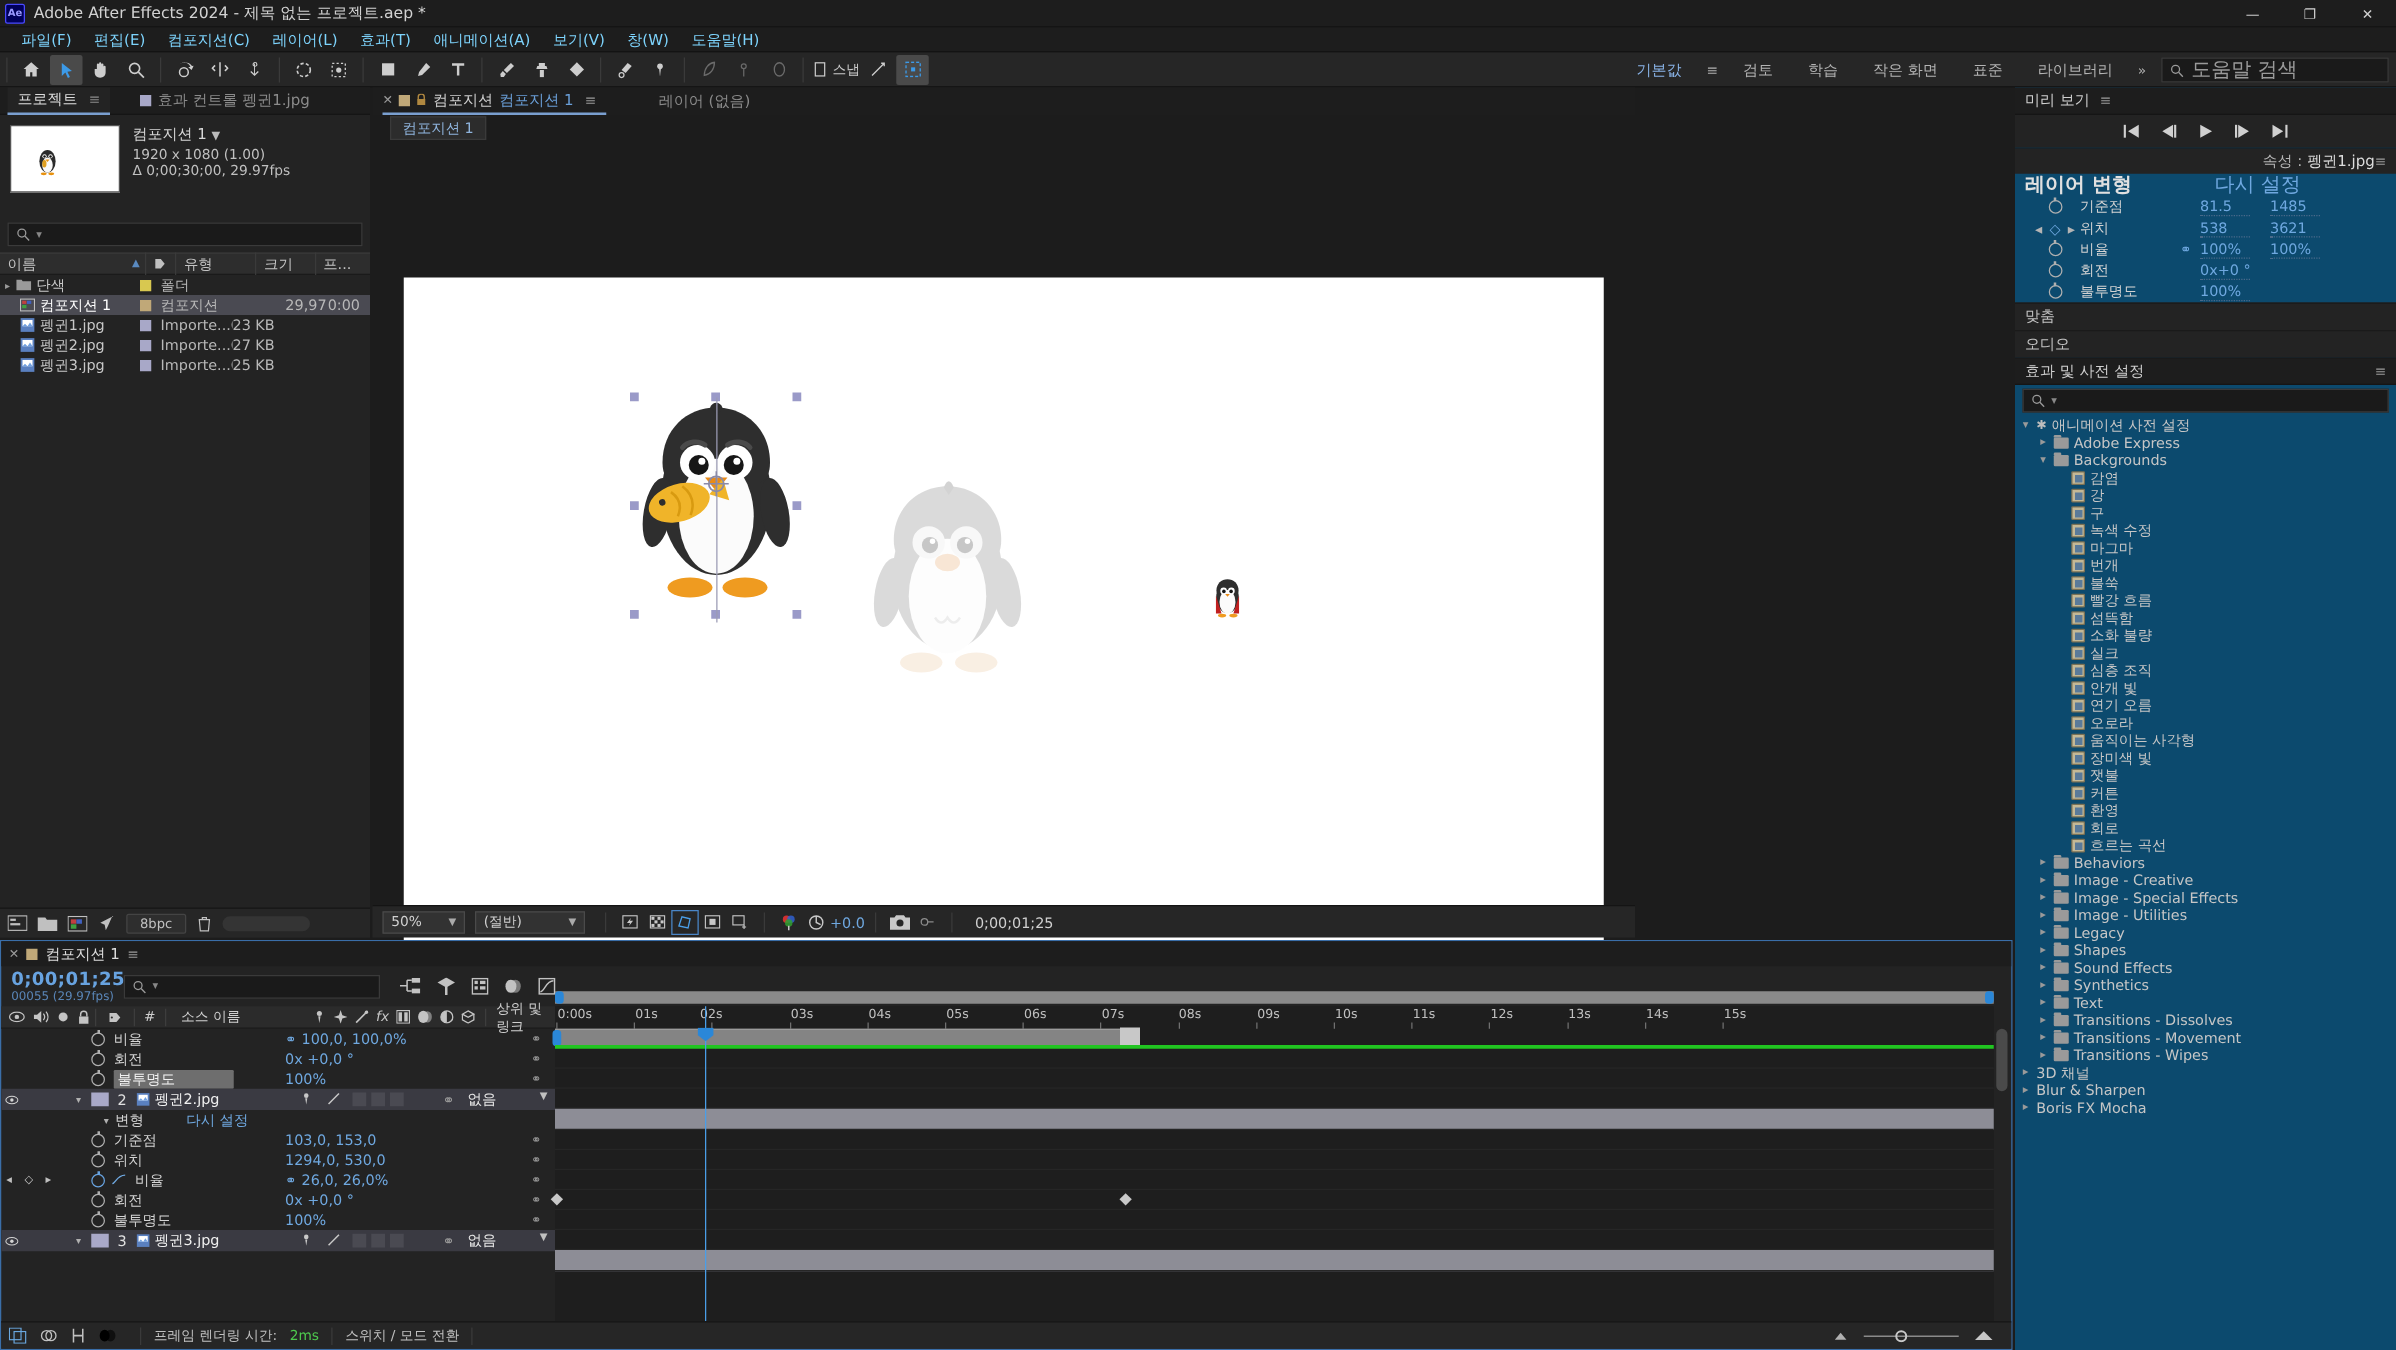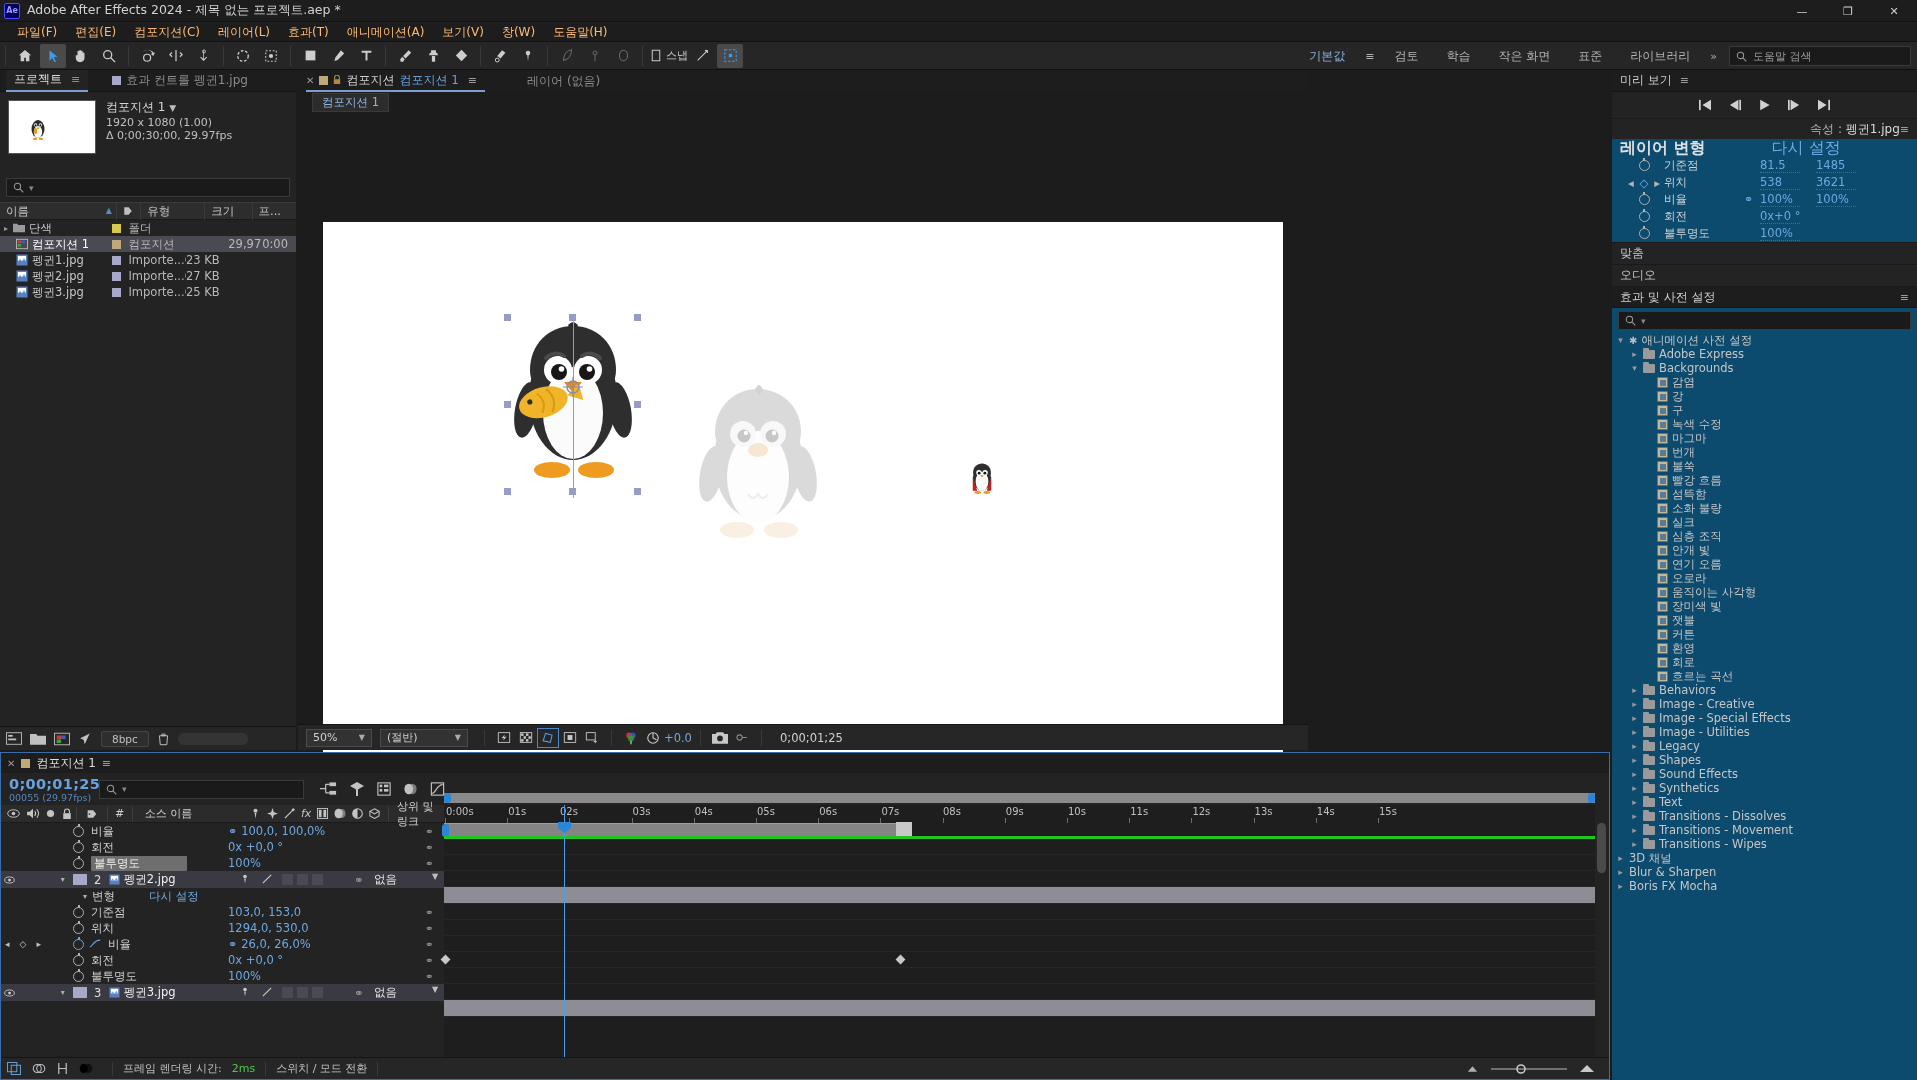--- a/index.html
+++ b/index.html
@@ -29,21 +29,21 @@
   .title-text { font-size: 12.5px; color: #d2d2d2; }
   .win-btns { position: absolute; right: 0; top: 0; height: 22px; display: flex; }
   .win-btn { width: 46px; height: 22px; display: flex; align-items: center; justify-content: center; color: #d0d0d0; font-size: 11px; }
 
   
   .menubar {
     position: absolute; top: 22px; left: 0; width: 1917px; height: 20px;
     background: #1d1d1d; display: flex; align-items: center; padding-left: 8px;
     border-bottom: 1px solid #101010;
   }
-  .menu-item { padding: 0 9px; font-size: 12px; color: #fdba74; line-height: 20px; height: 20px; }
+  .menu-item { padding: 0 9px; font-size: 12px; color: #7dd3fc; line-height: 20px; height: 20px; }
 
   
   .toolbar {
     position: absolute; top: 42px; left: 0; width: 1917px; height: 28px;
     background: #262626; display: flex; align-items: center;
     border-bottom: 1px solid #111;
   }
   .tool {
     width: 26px; height: 24px; margin: 0 1px;
     display: flex; align-items: center; justify-content: center;
@@ -57,21 +57,21 @@
   .tool-sep { width: 1px; height: 20px; background: #3a3a3a; margin: 0 5px; }
   .snap-box { display: flex; align-items: center; gap: 4px; margin-left: 2px; color: #c8c8c8; font-size: 11px; }
 
   .ws-tabs { position: absolute; right: 0; top: 42px; height: 28px; display: flex; align-items: center; }
   .ws-tab { padding: 0 14px; font-size: 12px; color: #b4b4b4; line-height: 28px; }
   .ws-tab.active { color: #8ab4e8; }
   .ws-menu-icon { color: #b0b0b0; font-size: 11px; padding: 0 6px; }
   .help-search {
     width: 182px; height: 20px; background: #1a1a1a; border: 1px solid #3a3a3a;
     display: flex; align-items: center; padding-left: 6px; gap: 6px;
-    color: #9a9a9a; font-size: 11px; margin-left: 6px; margin-right: 6px;
+    color: #9a9a9a; font-size: 16px; margin-left: 6px; margin-right: 6px;
   }
 
   
   .panel { position: absolute; background: #232323; }
   .panel-tabrow {
     height: 22px; background: #1d1d1d; display: flex; align-items: center;
     padding-left: 6px; gap: 2px; border-bottom: 1px solid #151515;
   }
   .ptab {
     display: flex; align-items: center; gap: 5px; padding: 0 8px; height: 22px;

